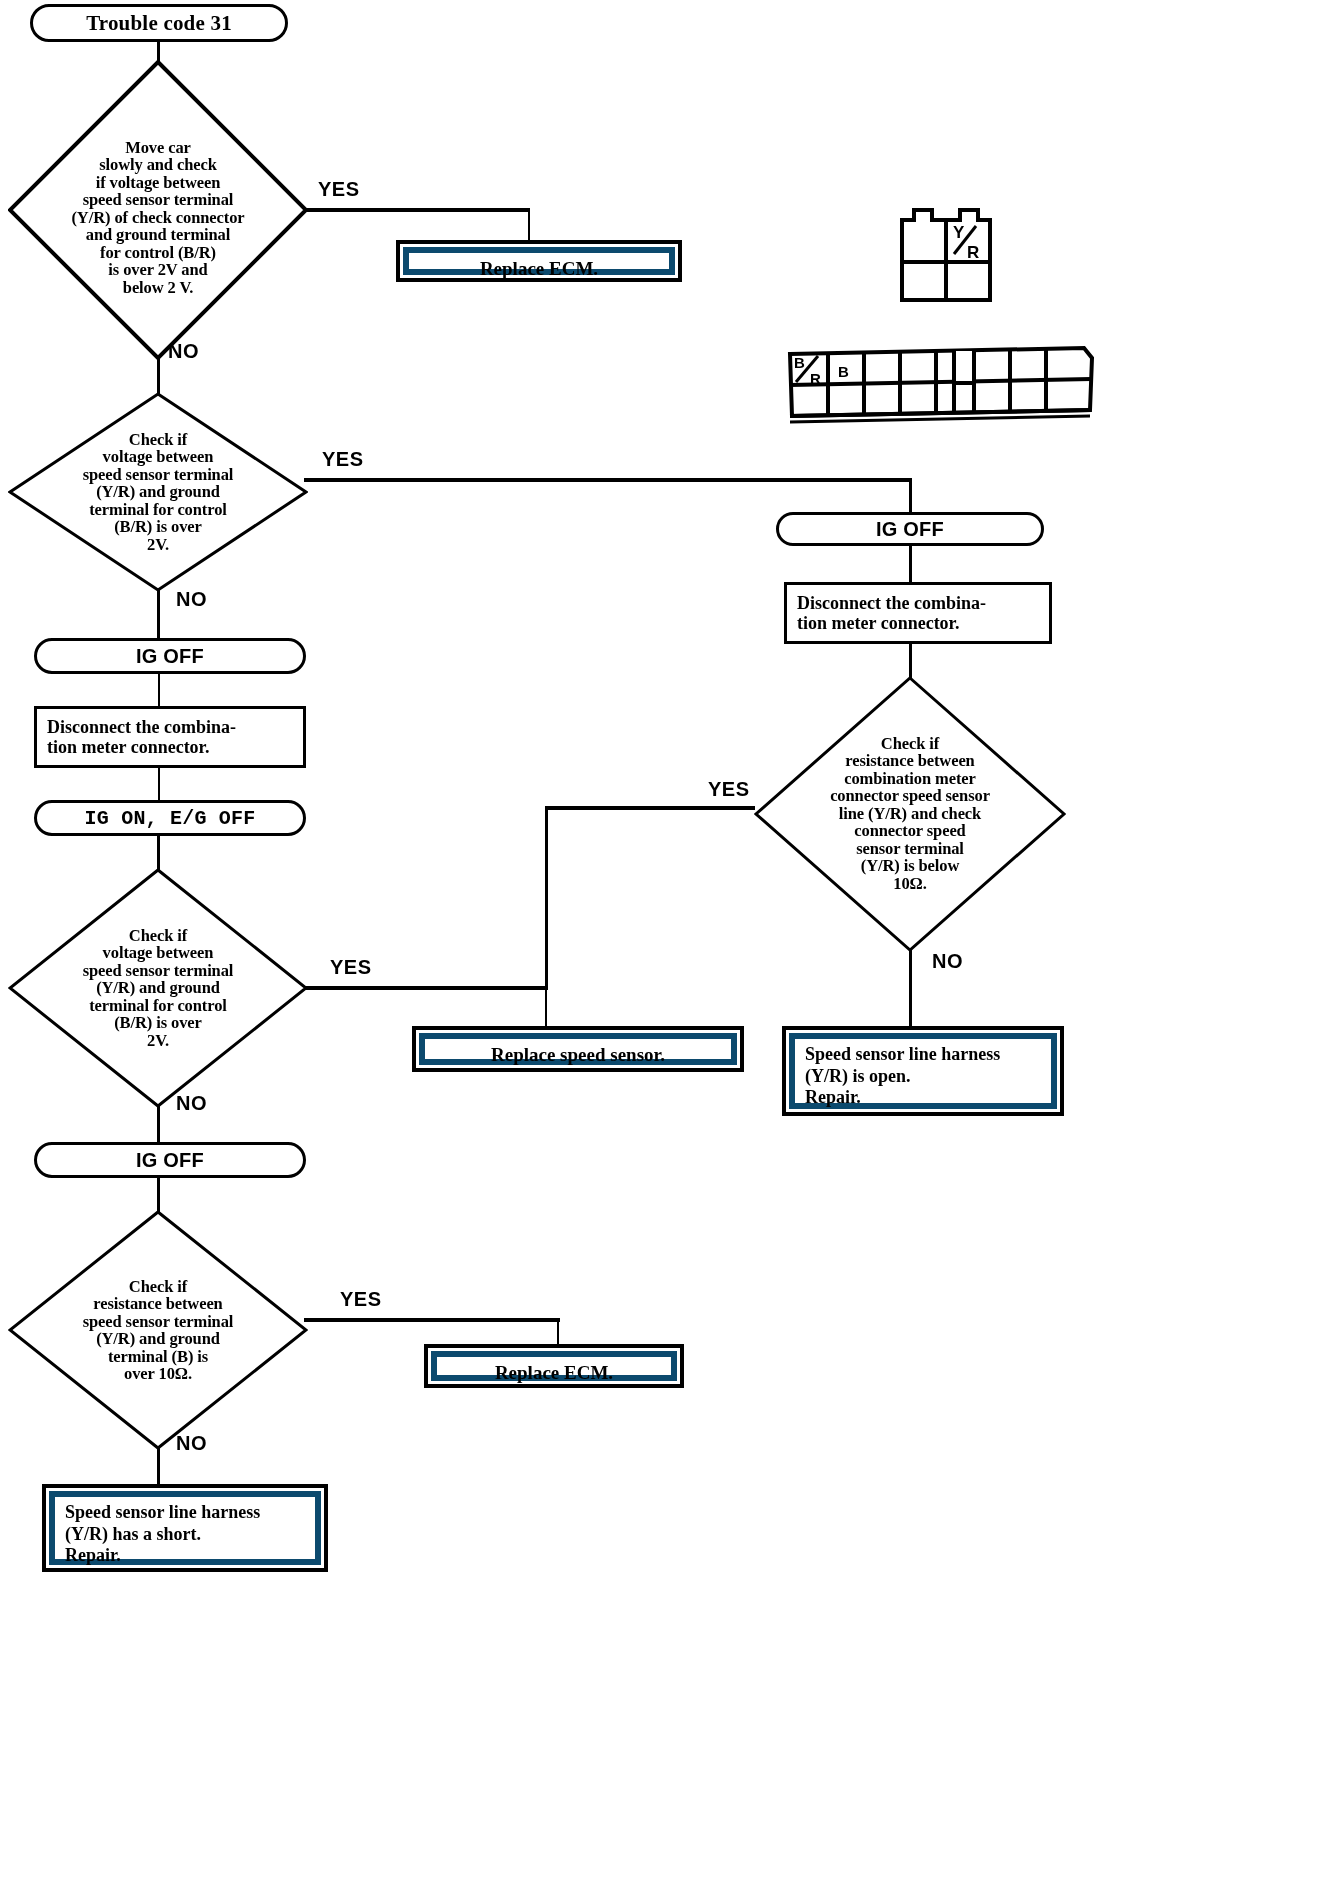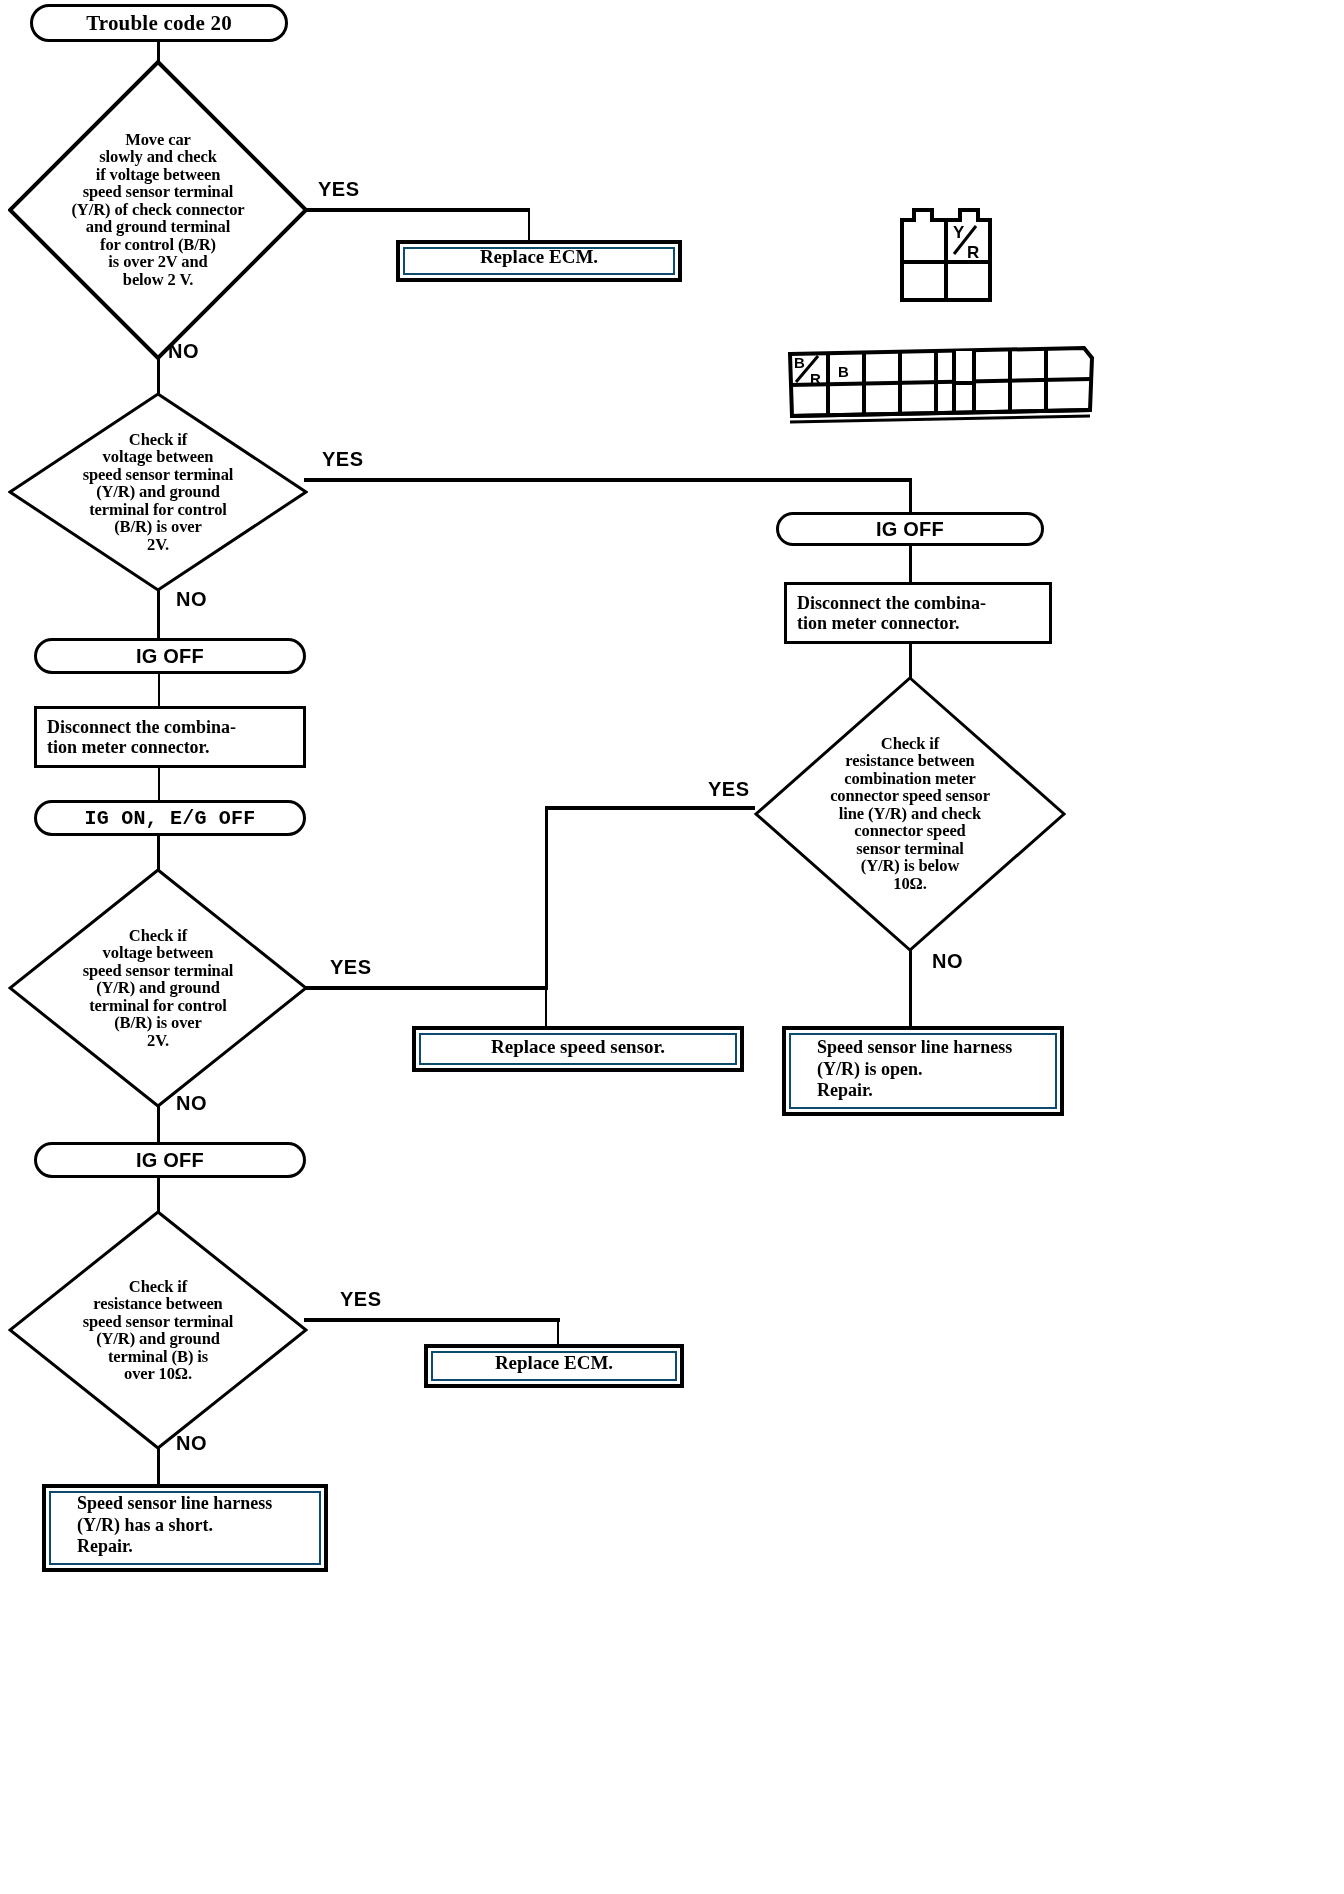--- a/index.html
+++ b/index.html
@@ -43,28 +43,28 @@
     line-height:1.12;
   }
 
   
   .dblbox{
     border:4px solid #000;
     background:#fff;
     padding:3px;
   }
   .dblbox > .inner{
-    border:2px solid #0c4a6e;
+    border:6px solid #0c4a6e;
     background:#fff;
     width:100%;
     height:100%;
     box-sizing:border-box;
     display:flex;
-    align-items:flex-end;
-    padding:5px 26px;
+    align-items:flex-start;
+    padding:5px 10px;
     font-weight:bold;
     line-height:1.15;
   }
   .dblbox.centered > .inner{justify-content:center;}
 
   
   .diamond{
     position:absolute;
   }
   .diamond .shape{
@@ -100,29 +100,29 @@
 
   
   .conn{position:absolute;}
 </style>
 </head>
 <body>
 
 <div id="page">
 
   <div class="abs stadium" style="left:30px;top:4px;width:258px;height:38px;font-size:21px;">
-    <span>Trouble code 20</span>
+    <span>Trouble code 31</span>
   </div>
   <div class="vline thick" style="left:157px;top:42px;height:20px;"></div>
 
   <div class="diamond" style="left:8px;top:60px;width:300px;height:300px;">
     <svg class="shape" viewBox="0 0 300 300" preserveAspectRatio="none">
       <polygon points="150,2 298,150 150,298 2,150" fill="#fff" stroke="#000" stroke-width="4"></polygon>
     </svg>
-    <div class="dtext" style="font-size:16.5px;white-space:pre-line;">Move car
+    <div class="dtext" style="font-size:16.5px;white-space:pre-line;margin-top:8px;">Move car
 slowly and check
 if voltage between
 speed sensor terminal
 (Y/R) of check connector
 and ground terminal
 for control (B/R)
 is over 2V and
 below 2 V.</div>
   </div>
 

